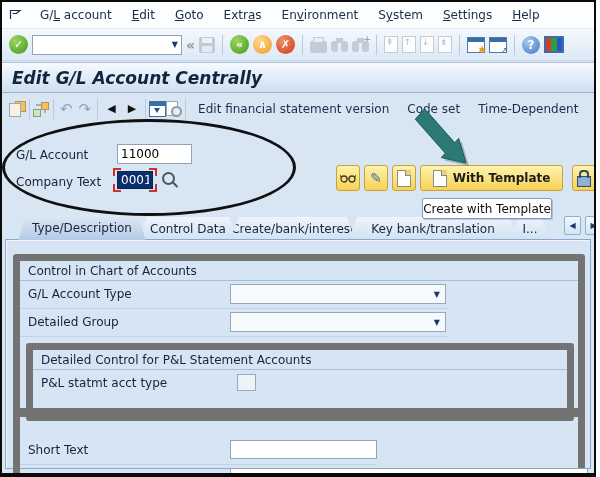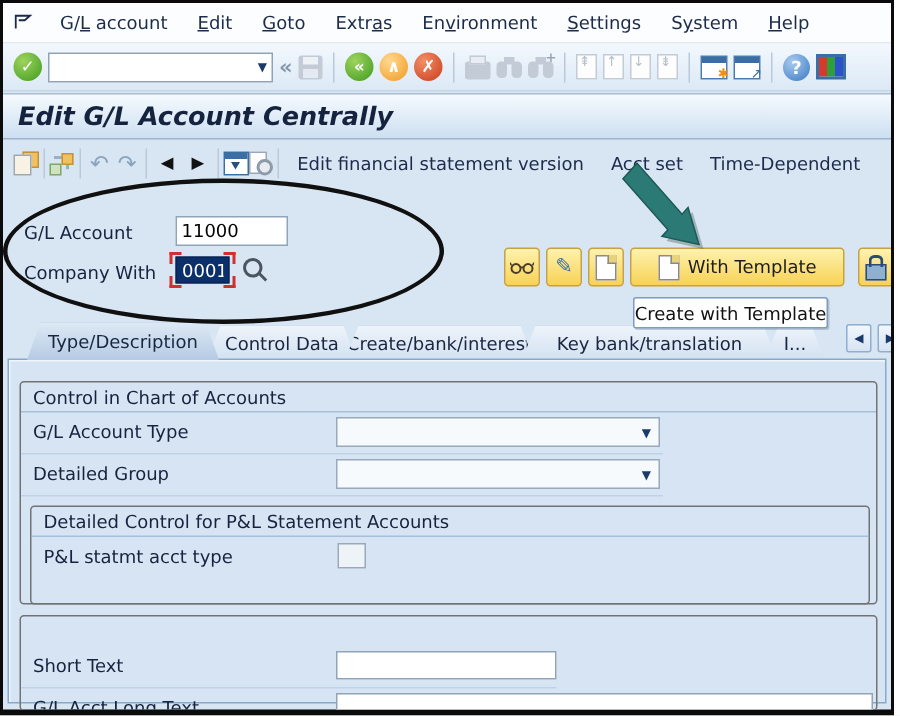--- a/index.html
+++ b/index.html
@@ -91,21 +91,21 @@
   .arrow-annot{position:absolute;left:404px;top:106px;z-index:7;pointer-events:none;}
 
   
   .tabstrip{position:absolute;left:0;top:212px;right:0;height:26px;display:flex;align-items:flex-end;padding-left:16px;}
   .tab{box-sizing:border-box;height:23px;display:flex;align-items:center;justify-content:center;font-size:12px;color:#18263f;background:linear-gradient(#eef4fb,#d2e1f1);clip-path:polygon(9px 0,calc(100% - 9px) 0,100% 100%,0 100%);margin-left:-8px;white-space:nowrap;overflow:hidden;filter:drop-shadow(0 -1px 0 #8fafd0);cursor:default;}
   .tab.active{height:25px;background:linear-gradient(#dde9f5,#b5cbe4);z-index:3;font-weight:normal;}
   .tabscroll{position:absolute;top:2px;width:17px;height:19px;box-sizing:border-box;background:linear-gradient(#f2f7fd,#d7e4f2);border:1px solid #8fafd0;border-radius:2px;display:flex;align-items:center;justify-content:center;font-size:8px;color:#1a3a6b;}
 
   
   .panel{position:absolute;left:3px;top:237px;right:3px;bottom:4px;background:#d7e4f3;border:1px solid #87aacb;box-shadow:inset 1px 1px 0 #eff5fb;}
-  .groupbox{position:absolute;border:1px solid #737373;border-radius:3px;}
+  .groupbox{position:absolute;border:7px solid #737373;border-radius:3px;}
   .gb-head{height:19px;display:flex;align-items:center;padding-left:8px;font-size:12px;color:#15233e;border-bottom:1px solid #a6c0da;}
   .row{position:relative;height:27px;}
   .row .rlabel{position:absolute;left:8px;top:6px;font-size:12px;color:#15233e;}
   .rowline{border-bottom:1px solid #bdd3e8;}
   .sap-dd{position:absolute;left:210px;top:3px;width:216px;height:20px;box-sizing:border-box;background:#f6fafd;border:1px solid #97a9ba;display:flex;align-items:center;justify-content:flex-end;padding-right:5px;cursor:default;}
   .sap-dd .dd{color:#1a3a6b;font-size:8px;}
   .smallbox{position:absolute;left:204px;top:4px;width:19px;height:17px;box-sizing:border-box;background:#eef3f8;border:1px solid #97a9ba;}
 </style>
 </head>
 <body>
@@ -116,22 +116,22 @@
     <span class="sysicon">
       <svg width="15" height="12" viewBox="0 0 15 12">
           <path d="M1.5 11 V2.5 H11 L7.5 5.5 H3.5" fill="none" stroke="#1c2b4a" stroke-width="1.2"></path>
         </svg>
     </span>
     <span class="mitem"><span>G/</span><span class="mn">L</span><span> account</span></span>
     <span class="mitem"><span></span><span class="mn">E</span><span>dit</span></span>
     <span class="mitem"><span></span><span class="mn">G</span><span>oto</span></span>
     <span class="mitem"><span>Extr</span><span class="mn">a</span><span>s</span></span>
     <span class="mitem"><span>En</span><span class="mn">v</span><span>ironment</span></span>
+    <span class="mitem"><span>S</span><span class="mn">y</span><span>stem</span></span>
     <span class="mitem"><span></span><span class="mn">S</span><span>ettings</span></span>
-    <span class="mitem"><span>S</span><span class="mn">y</span><span>stem</span></span>
     <span class="mitem"><span></span><span class="mn">H</span><span>elp</span></span>
   </div>
 
   <div class="stdbar">
     <span class="circ green">✓</span>
     <span class="cmdfield">
       <input value="" style="">
       <span class="dd">▼</span>
     </span>
     <span class="chev">«</span>
@@ -188,27 +188,27 @@
     <span class="glyphbtn">↶</span>
     <span class="glyphbtn">↷</span>
     <span class="sep"></span>
     <span class="tri">◀</span>
     <span class="tri">▶</span>
     <span class="sep"></span>
     <span class="ico-cal"></span>
     <span class="ico-lens"></span>
     <span class="sep"></span>
     <span class="appbtn">Edit financial statement version</span>
-    <span class="appbtn">Acct set</span>
+    <span class="appbtn">Code set</span>
     <span class="appbtn">Time-Dependent</span>
   </div>
 
   <span class="flabel" style="left:14px;top:146px;">G/L Account</span>
   <input class="sapinput" style="left: 115px; top: 142px; width: 75px; height: 20px;" value="11000">
-  <span class="flabel" style="left:14px;top:173px;">Company With</span>
+  <span class="flabel" style="left:14px;top:173px;">Company Text</span>
   <span id="cc-wrap">
     <input id="cc-input" value="0001" style="">
     <span class="corner tl"></span>
     <span class="corner tr"></span>
     <span class="corner bl"></span>
     <span class="corner br"></span>
   </span>
   <span class="magico"></span>
 
   <div class="oval"></div>
@@ -219,21 +219,21 @@
         <circle cx="12" cy="6" r="3" fill="none" stroke="#4a3b28" stroke-width="1.3"></circle>
         <path d="M7 6 q1 -2 2 0 M1 4 L0 2 M15 4 L16 2" fill="none" stroke="#4a3b28" stroke-width="1"></path>
       </svg>
   </div>
   <div class="sapbtn" style="left:362px;width:24px;">
     <span class="pencil">✎</span>
   </div>
   <div class="sapbtn" style="left:390px;width:24px;">
     <span class="docico"></span>
   </div>
-  <div class="sapbtn" style="left:418px;width:143px;">
+  <div class="sapbtn" style="left:418px;width:143px;font-weight:bold;">
     <span class="docico"></span>
     <span>With Template</span>
   </div>
   <div class="sapbtn" style="left:570px;width:24px;">
     <span class="lockico"></span>
   </div>
 
   <svg class="arrow-annot" width="76" height="66" viewBox="0 0 76 66">
     <polygon points="21.7,3.8 51.7,37.8 55.7,33.4 63,58 38.3,52.6 42.3,48.2 12.3,14.2" fill="rgba(60,80,85,0.35)"></polygon>
     <polygon points="18.7,0.8 48.7,34.8 52.7,30.4 60,55 35.3,49.6 39.3,45.2 9.3,11.2" fill="#2b7a75" stroke="#1d5a56" stroke-width="1"></polygon>

